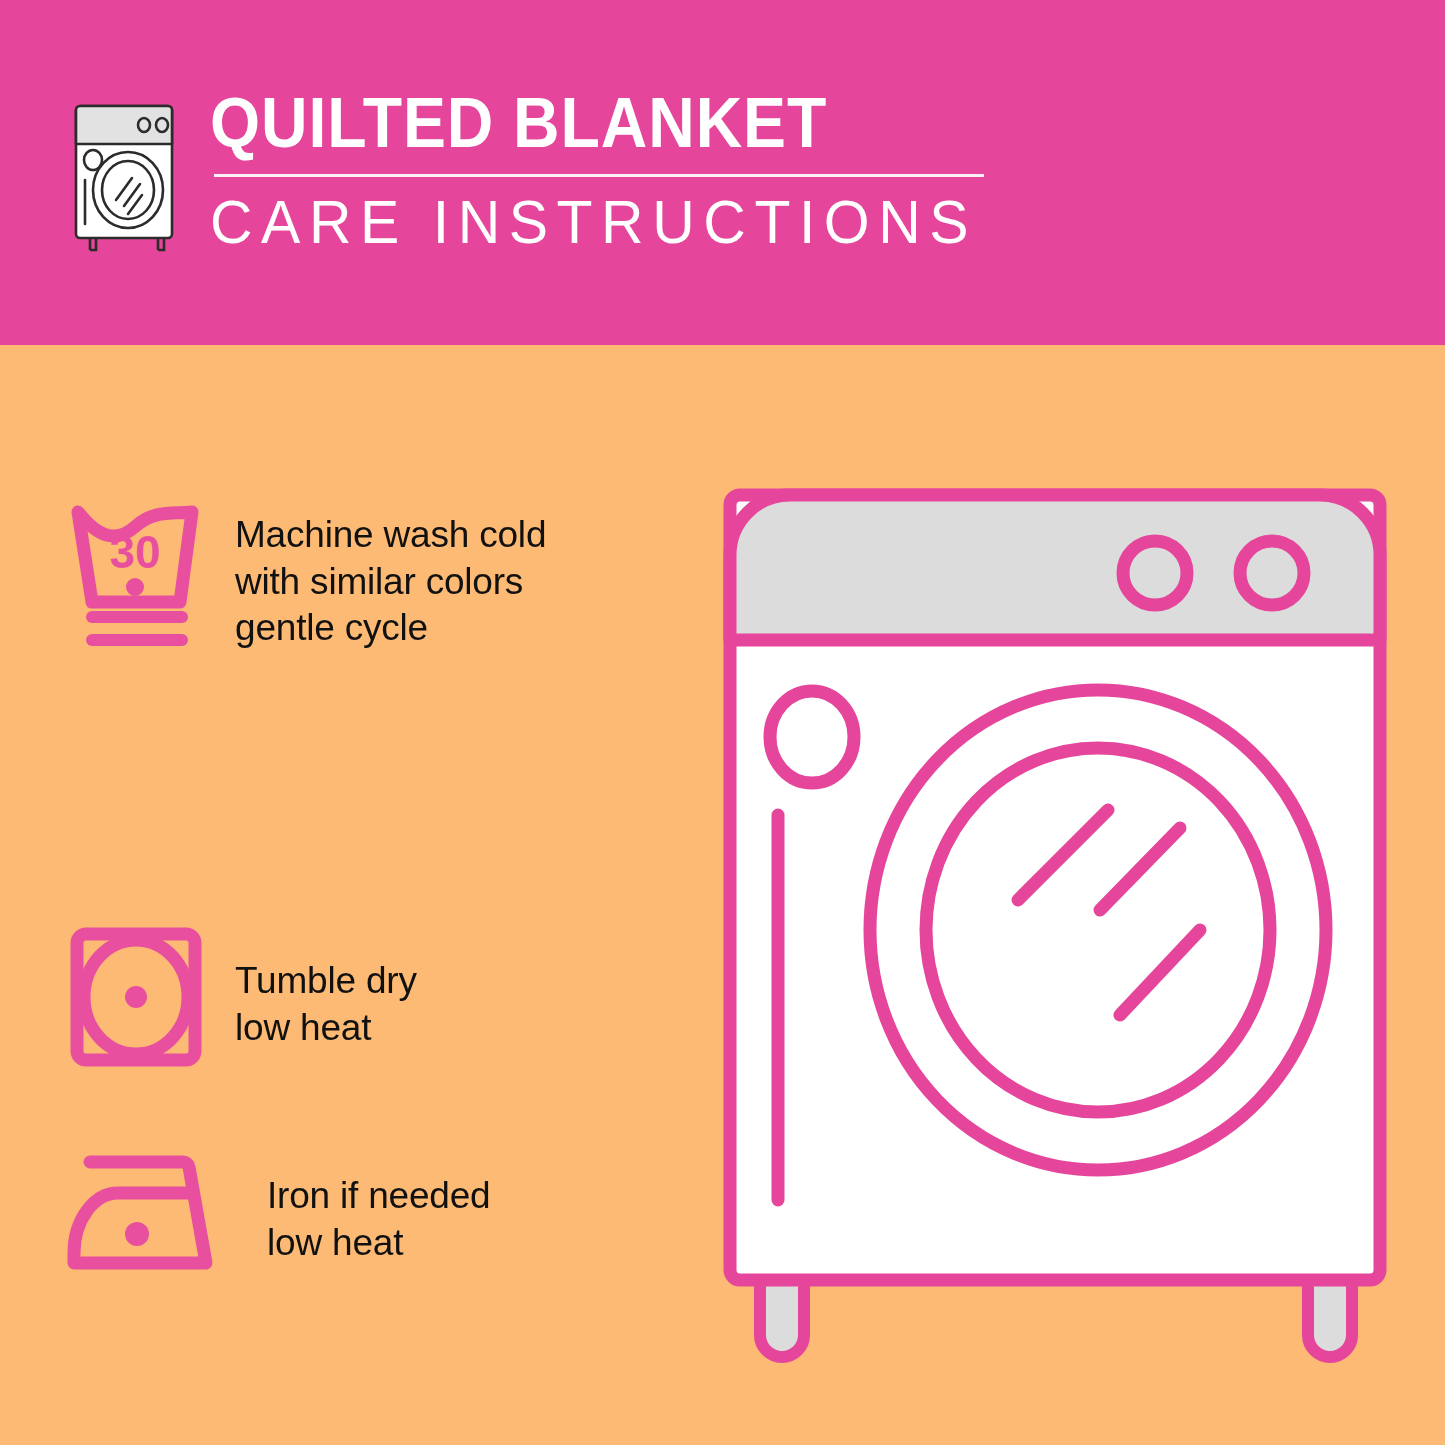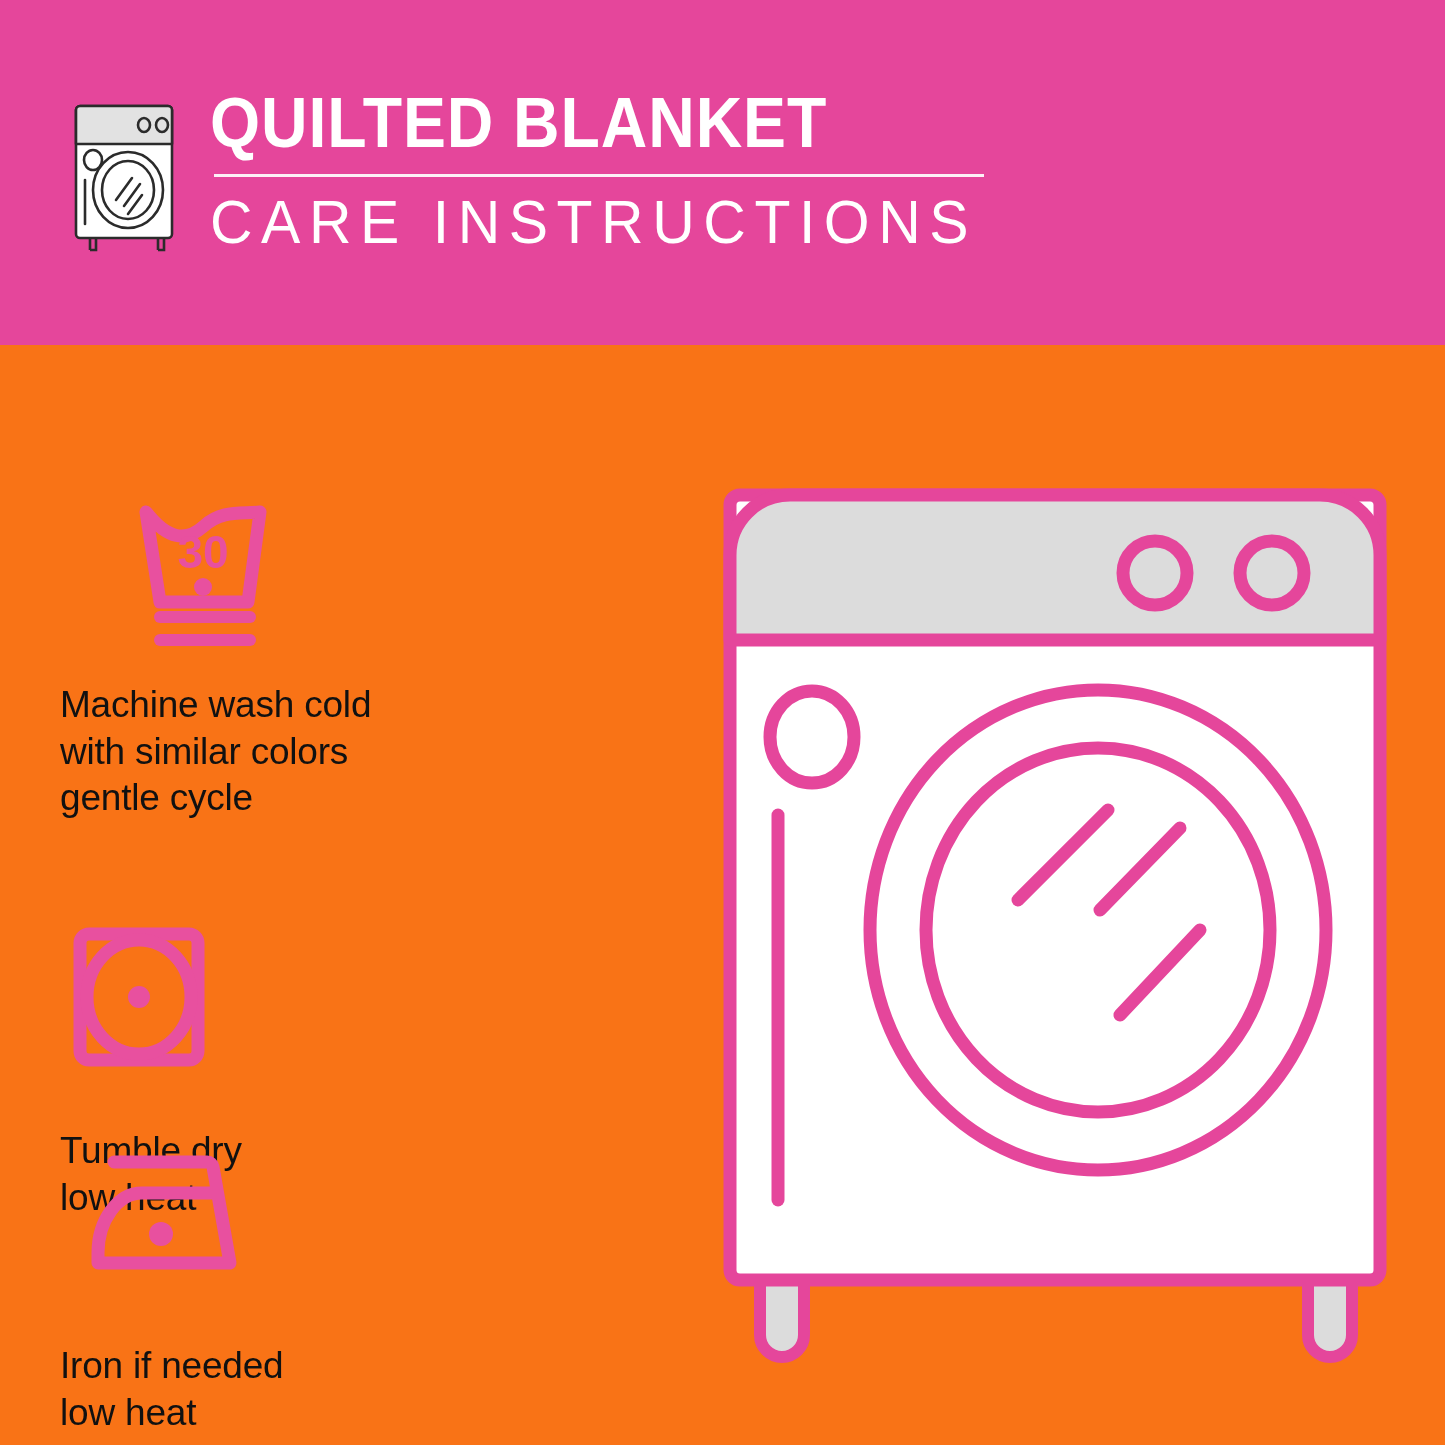--- a/index.html
+++ b/index.html
@@ -1,21 +1,21 @@
 <!DOCTYPE html>
 <html><head>
 <meta charset="utf-8">
 <style>
   html,body{margin:0;padding:0;background:#ffffff;}
   body{
     width:1445px;height:1445px;
     font-family:"Liberation Sans","DejaVu Sans",sans-serif;
     overflow:hidden;position:relative;
   }
-  .page{position:relative;width:1445px;height:1445px;background:#f97316;}
+  .page{position:relative;width:1445px;height:1445px;background:#fdba74;}
 
   
   .header{
     position:absolute;left:0;top:0;width:1445px;height:345px;
     background:#e5469b;
   }
   .header-inner{
     position:absolute;left:60px;top:88px;
     display:flex;align-items:flex-start;
   }
@@ -41,34 +41,34 @@
     font-weight:300;
     letter-spacing:9px;
     line-height:1.0;
     transform:scaleX(0.95);
     transform-origin:left center;
     white-space:nowrap;
   }
 
   
   .care-list{position:absolute;left:0;top:345px;width:700px;height:1100px;}
-  .care-row{position:absolute;left:60px;display:flex;align-items:center;flex-direction:column;}
+  .care-row{position:absolute;left:60px;display:flex;align-items:flex-start;}
   .care-row .sym{flex:0 0 auto;width:175px;height:170px;}
   .care-row .txt{
     color:#111111;
     font-size:37px;
     line-height:1.26;
     letter-spacing:-0.2px;
     white-space:pre-line;
     padding-top:22px;
   }
   .row-1{top:145px;}
   .row-2{top:355px;}
   .row-3{top:575px;}
-  .row-4{top:790px;}
+  .row-4{top:790px;gap:32px;}
   .row-2 .txt,.row-3 .txt,.row-4 .txt{padding-top:38px;}
 
   
   .machine{position:absolute;left:700px;top:460px;width:710px;height:920px;}
 </style>
 </head>
 <body>
 
 <div class="page">
 

